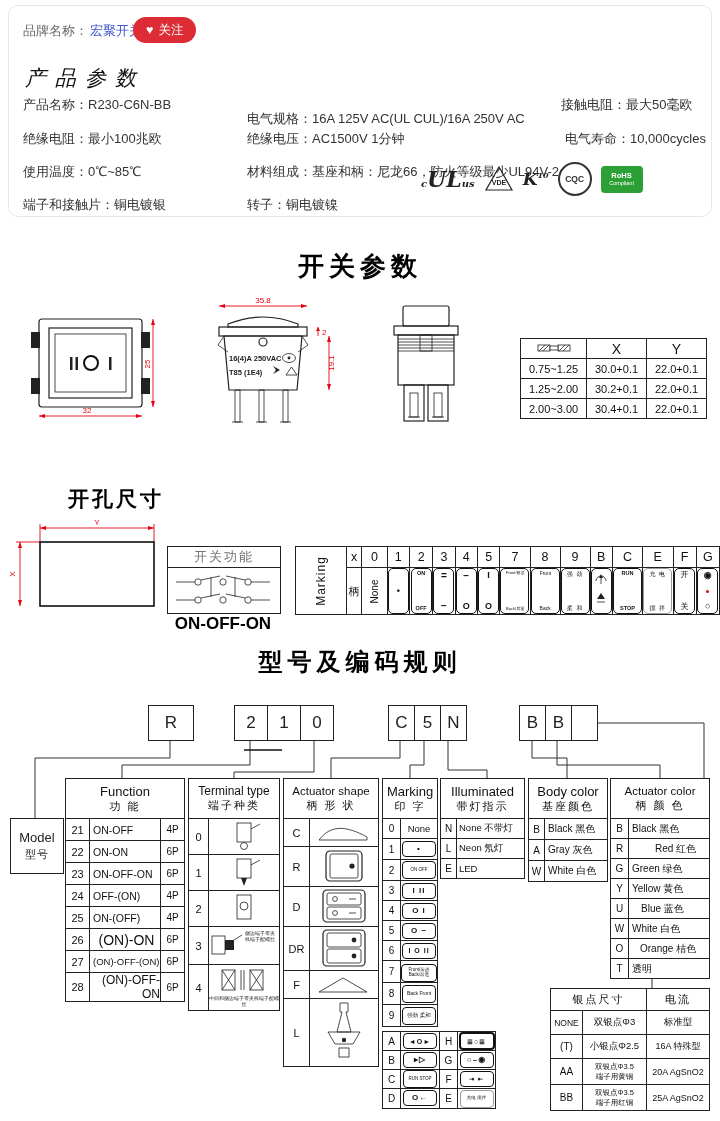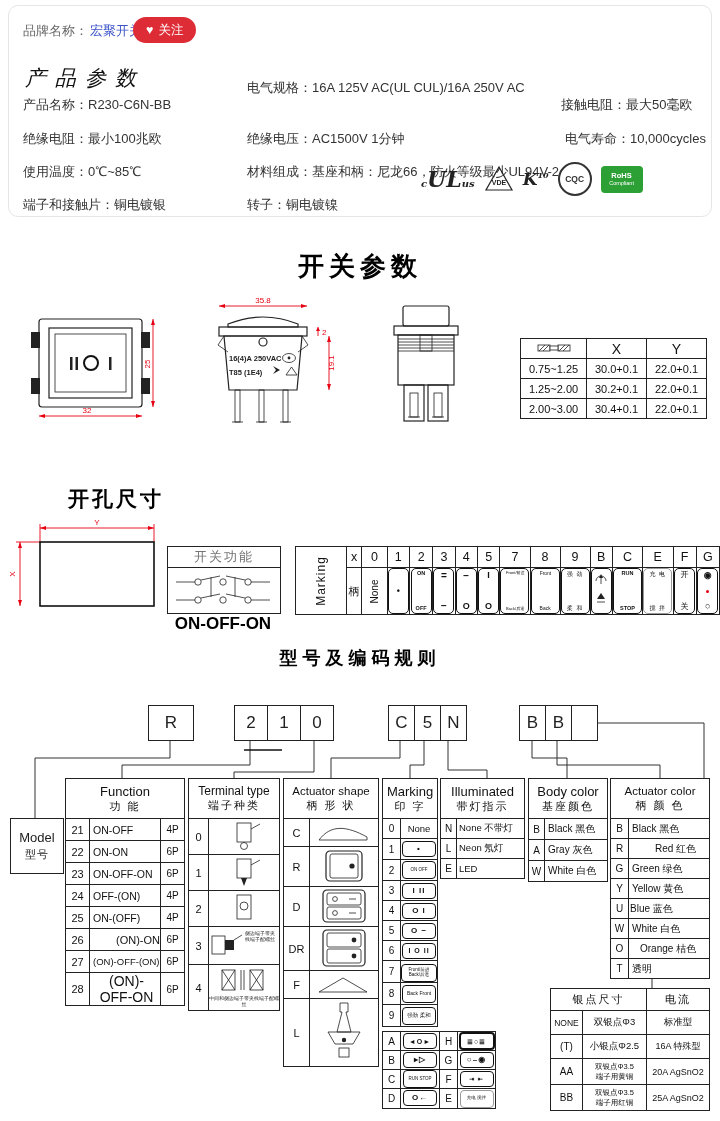--- a/index.html
+++ b/index.html
@@ -72,21 +72,21 @@
       <span>品牌名称：</span>
         <span class="brandname">宏聚开关</span>
     </div>
     <div class="abs followbtn">
       <span>♥</span>
       <span>关注</span>
     </div>
     <div class="abs ptitle">产品参数</div>
 
     <div class="abs spec" style="left:14px;top:90px"><span>产品名称：</span><span>R230-C6N-BB</span></div>
-    <div class="abs spec" style="left:238px;top:73px"><span>电气规格：</span><span>16A  125V  AC(UL CUL)/16A 250V  AC</span></div>
+    <div class="abs spec" style="left:238px;top:104px"><span>电气规格：</span><span>16A  125V  AC(UL CUL)/16A 250V  AC</span></div>
     <div class="abs spec" style="left:552px;top:90px"><span>接触电阻：</span><span>最大50毫欧</span></div>
 
     <div class="abs spec" style="left:14px;top:124px"><span>绝缘电阻：</span><span>最小100兆欧</span></div>
     <div class="abs spec" style="left:238px;top:124px"><span>绝缘电压：</span><span>AC1500V 1分钟</span></div>
     <div class="abs spec" style="left:556px;top:124px"><span>电气寿命：</span><span>10,000cycles</span></div>
 
     <div class="abs spec" style="left:14px;top:157px"><span>使用温度：</span><span>0℃~85℃</span></div>
     <div class="abs spec" style="left:238px;top:157px"><span>材料组成：</span><span>基座和柄：尼龙66，防火等级最少UL94V-2</span></div>
 
     <div class="abs spec" style="left:14px;top:190px"><span>端子和接触片：</span><span>铜电镀银</span></div>
@@ -390,21 +390,21 @@
             <div class="sbox">
               <span style="font-size:9px">◉</span>
               <span class="dotred"></span>
               <span style="font-size:9px">○</span>
             </div>
           </td>
     </tr>
   </tbody>
     </table>
 
-  <div class="abs h-big" style="top:646px;font-size:18px">型号及编码规则</div>
+  <div class="abs h-big" style="top:646px;font-size:24px">型号及编码规则</div>
 
   <svg class="abs" style="left:0;top:695px" width="720" height="426" viewBox="0 0 720 426">
     <g fill="none" stroke="#333" stroke-width="1">
       <path d="M170,44 V63 H35 V123"></path>
       <path d="M250,44 V70 H122 V83"></path>
       <path d="M314,44 V77 H234 V83"></path>
       <path d="M400,44 V63 H331 V83"></path>
       <path d="M424,44 V70 H410 V83"></path>
       <path d="M448,44 V75 H487 V83"></path>
       <path d="M532,44 V63 H567 V83"></path>
@@ -469,31 +469,31 @@
           <td style="text-align:left;padding-left:3px;font-size:10.5px">OFF-(ON)</td>
           <td style="font-size:10px">4P</td>
         </tr>
     <tr style="height:22px">
           <td>25</td>
           <td style="text-align:left;padding-left:3px;font-size:10.5px">ON-(OFF)</td>
           <td style="font-size:10px">4P</td>
         </tr>
     <tr style="height:22px">
           <td>26</td>
-          <td style="text-align:right;padding-left:3px;font-size:11px">(ON)-ON</td>
+          <td style="text-align:center;padding-left:3px;font-size:14px">(ON)-ON</td>
           <td style="font-size:10px">6P</td>
         </tr>
     <tr style="height:22px">
           <td>27</td>
           <td style="text-align:left;padding-left:3px;font-size:9.5px">(ON)-OFF-(ON)</td>
           <td style="font-size:10px">6P</td>
         </tr>
     <tr style="height:22px">
           <td>28</td>
-          <td style="text-align:center;padding-left:3px;font-size:14px">(ON)-OFF-ON</td>
+          <td style="text-align:right;padding-left:3px;font-size:12px">(ON)-OFF-ON</td>
           <td style="font-size:10px">6P</td>
         </tr>
   </tbody>
     </table>
 
   <table class="tbl" style="left:188px;top:778px;width:92px">
     <colgroup>
         <col style="width:20px">
         <col>
       </colgroup>
@@ -789,21 +789,21 @@
     <tr style="height:20px">
           <td style="font-size:10px">G</td>
           <td style="text-align:left;padding-left:3px;font-size:10px">Green 绿色</td>
         </tr>
     <tr style="height:20px">
           <td style="font-size:10px">Y</td>
           <td style="text-align:left;padding-left:3px;font-size:10px">Yellow 黄色</td>
         </tr>
     <tr style="height:20px">
           <td style="font-size:10px">U</td>
-          <td style="text-align:left;padding-left:1px;font-size:10px">Blue 蓝色</td>
+          <td style="text-align:left;padding-left:12px;font-size:10px">Blue 蓝色</td>
         </tr>
     <tr style="height:20px">
           <td style="font-size:10px">W</td>
           <td style="text-align:left;padding-left:3px;font-size:10px">White 白色</td>
         </tr>
     <tr style="height:20px">
           <td style="font-size:10px">O</td>
           <td style="text-align:left;padding-left:11px;font-size:10px">Orange 桔色</td>
         </tr>
     <tr style="height:20px">

